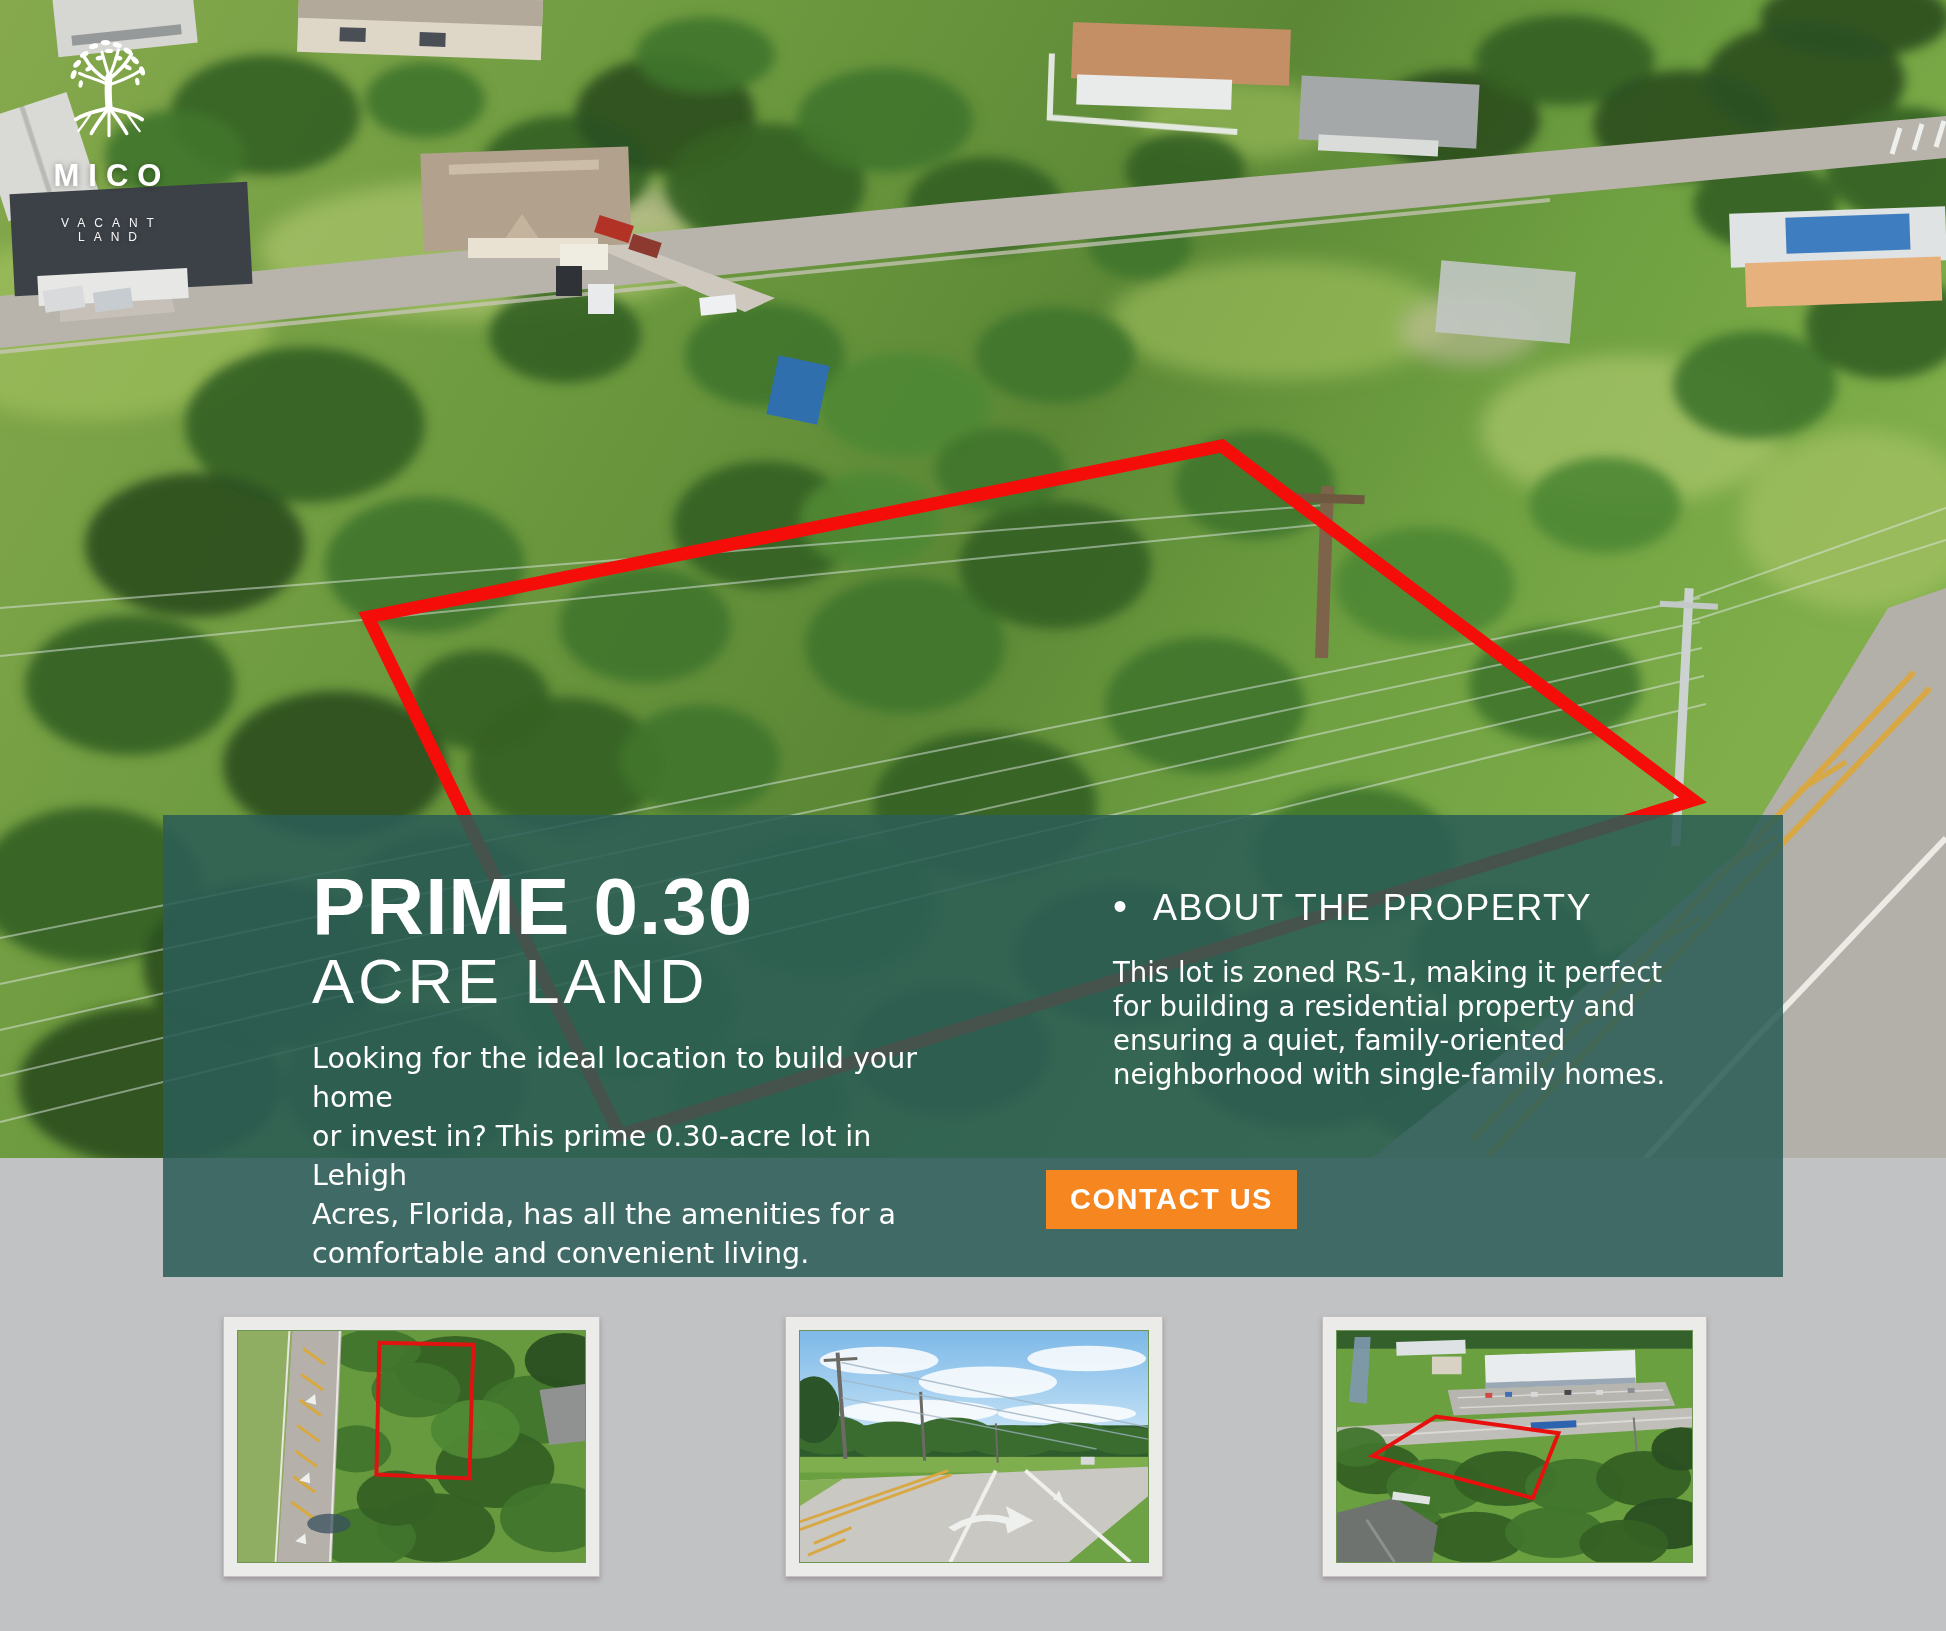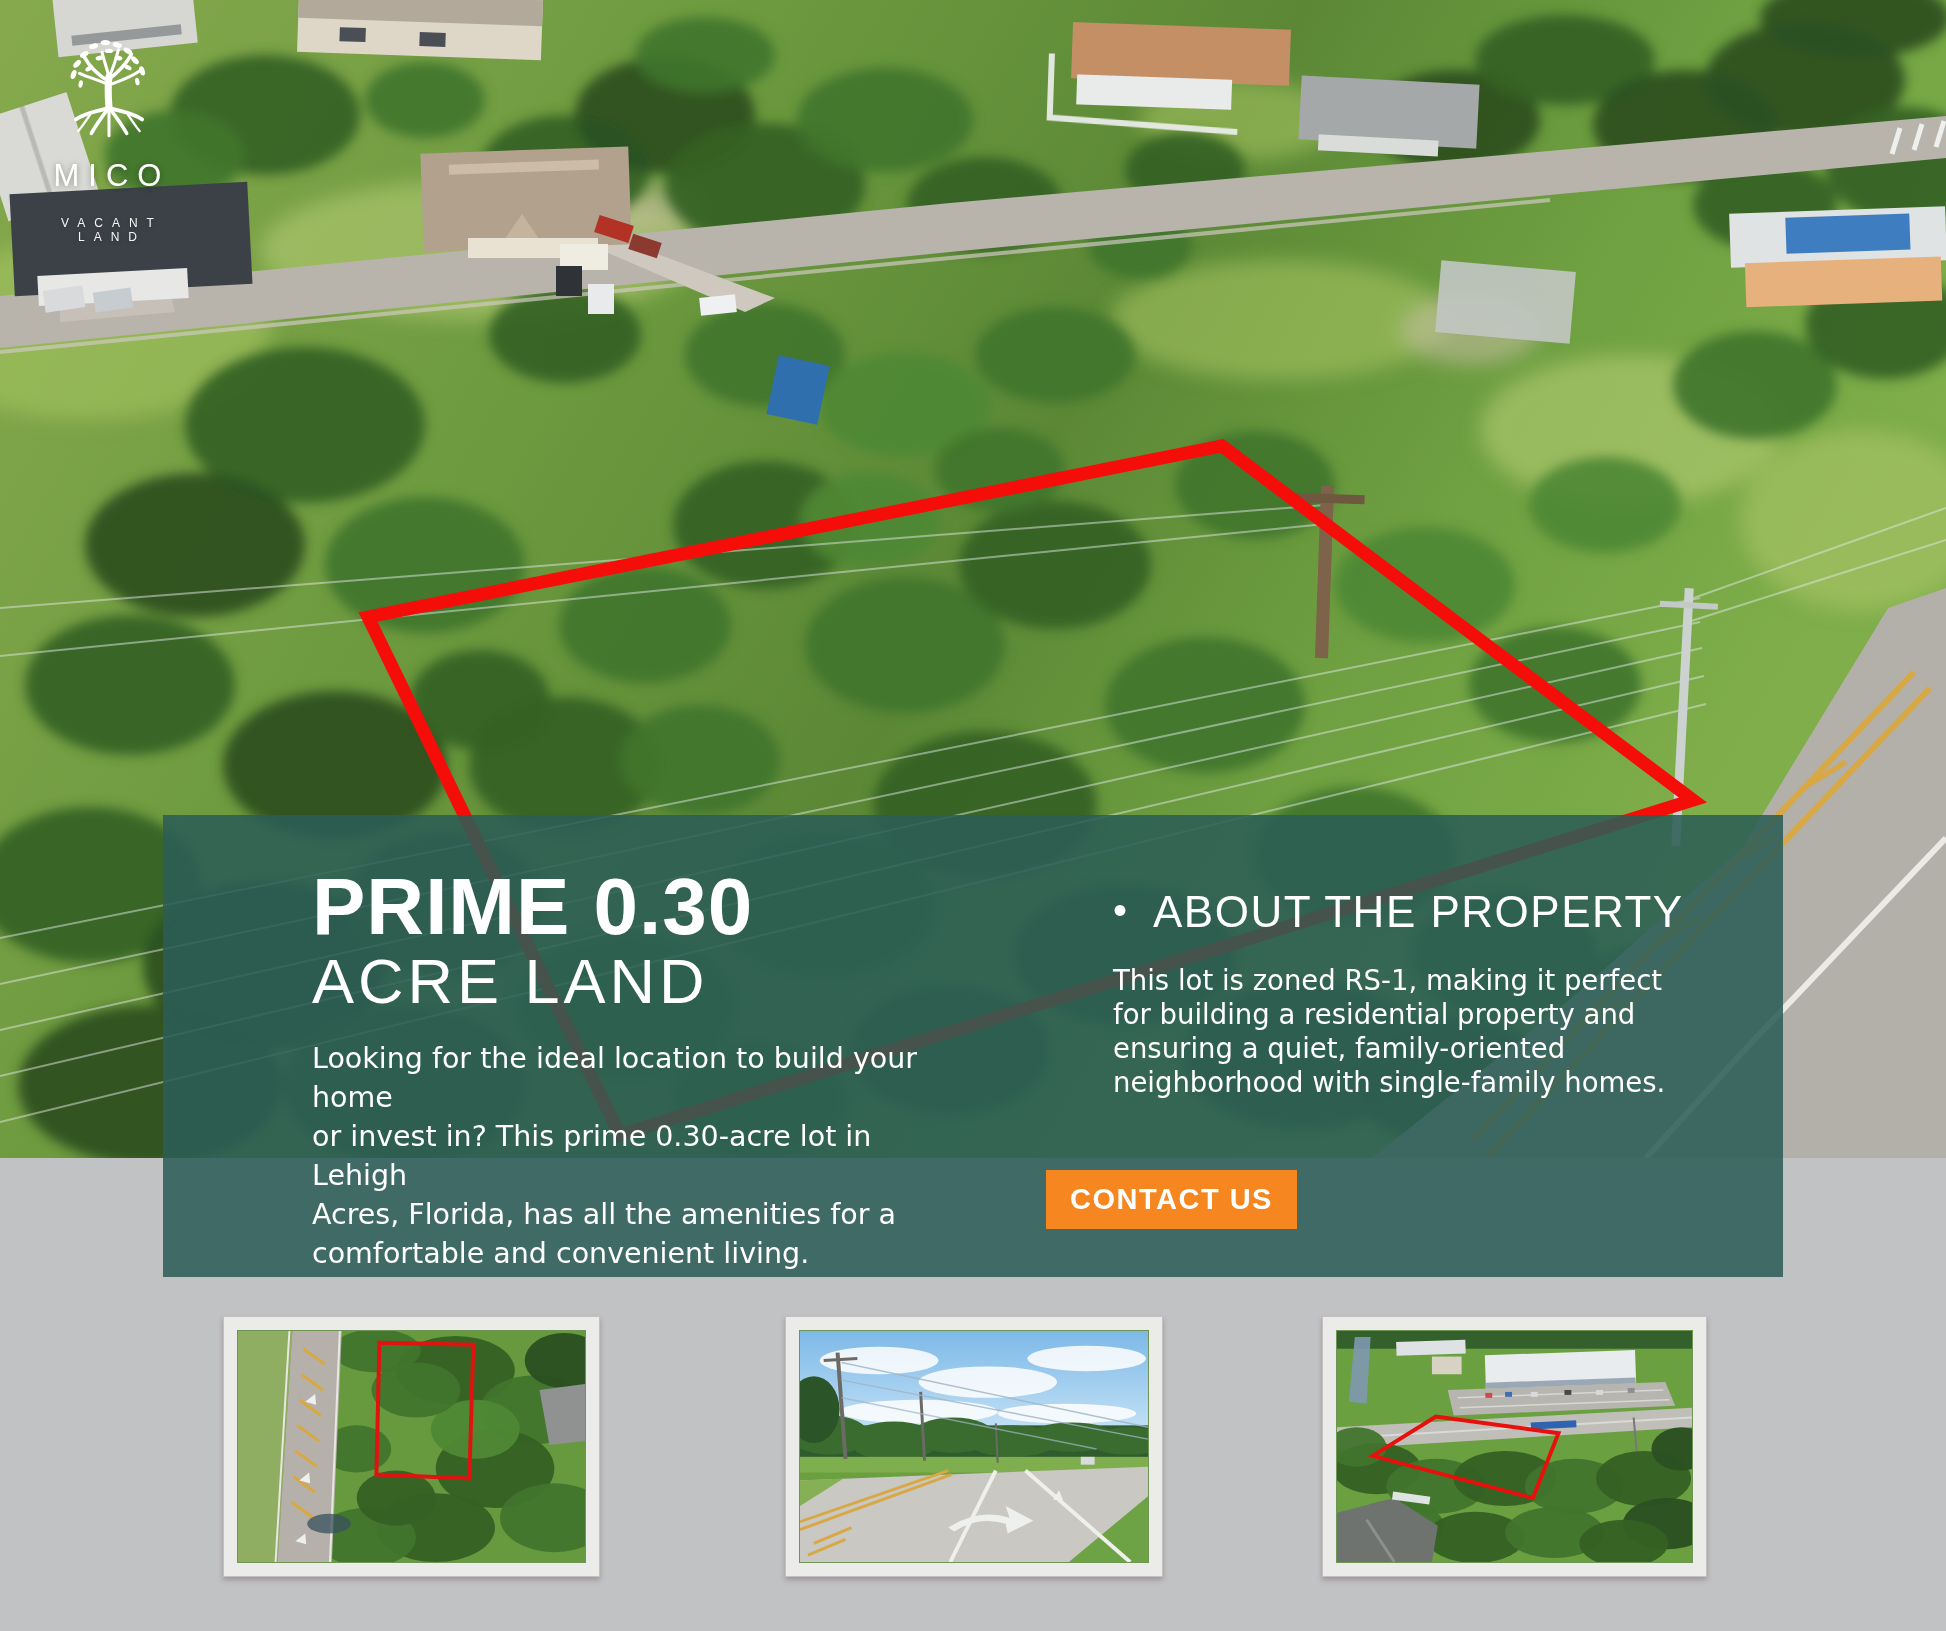--- a/index.html
+++ b/index.html
@@ -14,36 +14,36 @@
     position:relative;overflow:hidden;background:var(--page_gray);
     font-family:"Liberation Sans",sans-serif;
   }
   
   .hero{position:absolute;left:0;top:0;width:1946px;height:1158px;overflow:hidden}
   .hero svg{display:block}
   
   .logo{position:absolute;left:18px;top:30px;width:182px;text-align:center;color:#fff;z-index:30;
         text-shadow:0 1px 6px rgba(0,0,0,.35)}
   .logo svg{width:118px;height:122px}
-  .logo .brand{font-size:31px;font-weight:400;letter-spacing:9px;margin-top:2px;margin-left:6px}
+  .logo .brand{font-size:31px;font-weight:700;letter-spacing:9px;margin-top:2px;margin-left:6px}
   .logo .tagline{font-size:12px;font-weight:400;letter-spacing:9px;margin-top:22px;margin-left:6px;opacity:.95}
   
   .panel{position:absolute;left:163px;top:815px;width:1620px;height:462px;
          background:var(--panel_teal);z-index:20;color:#fff}
   .col-left{position:absolute;left:149px;top:50px;width:640px}
   .hl1{font-size:80px;font-weight:800;letter-spacing:1px;line-height:1.04}
   .hl2{font-size:63px;font-weight:400;letter-spacing:4px;line-height:1.0;margin-top:2px;
        font-family:"Liberation Sans",sans-serif}
   .desc{margin-top:26px;font-size:28.5px;line-height:39px;font-weight:400;
         font-family:"DejaVu Sans","Liberation Sans",sans-serif}
   .preline{white-space:pre-line}
   .col-right{position:absolute;left:950px;top:72px;width:640px}
   .about-head{display:flex;align-items:center;gap:26px}
   .about-bullet{font-size:40px;line-height:1;position:relative;top:-2px}
-  .about-title{font-size:44px;font-weight:500;letter-spacing:1.5px}
+  .about-title{font-size:36px;font-weight:500;letter-spacing:1.5px}
   .about-body{margin-top:26px;font-size:27.5px;line-height:34px;font-weight:500;
               font-family:"DejaVu Sans","Liberation Sans",sans-serif}
   .cta{position:absolute;left:883px;top:355px;background:var(--cta_orange);color:#fff;
        border:none;font-family:"Liberation Sans",sans-serif;font-size:29px;font-weight:800;
        letter-spacing:1.5px;padding:13px 24px;cursor:pointer}
   
   .thumb{position:absolute;top:1316px;height:261px;background:#ebebe9;
          border:1px solid rgba(150,140,140,.45);padding:13px;z-index:25;
          box-shadow:0 3px 5px rgba(90,70,80,.35)}
   .thumb .ph{width:100%;height:100%;overflow:hidden;border:1px solid rgba(120,130,125,.35);background:#6aa03f}

